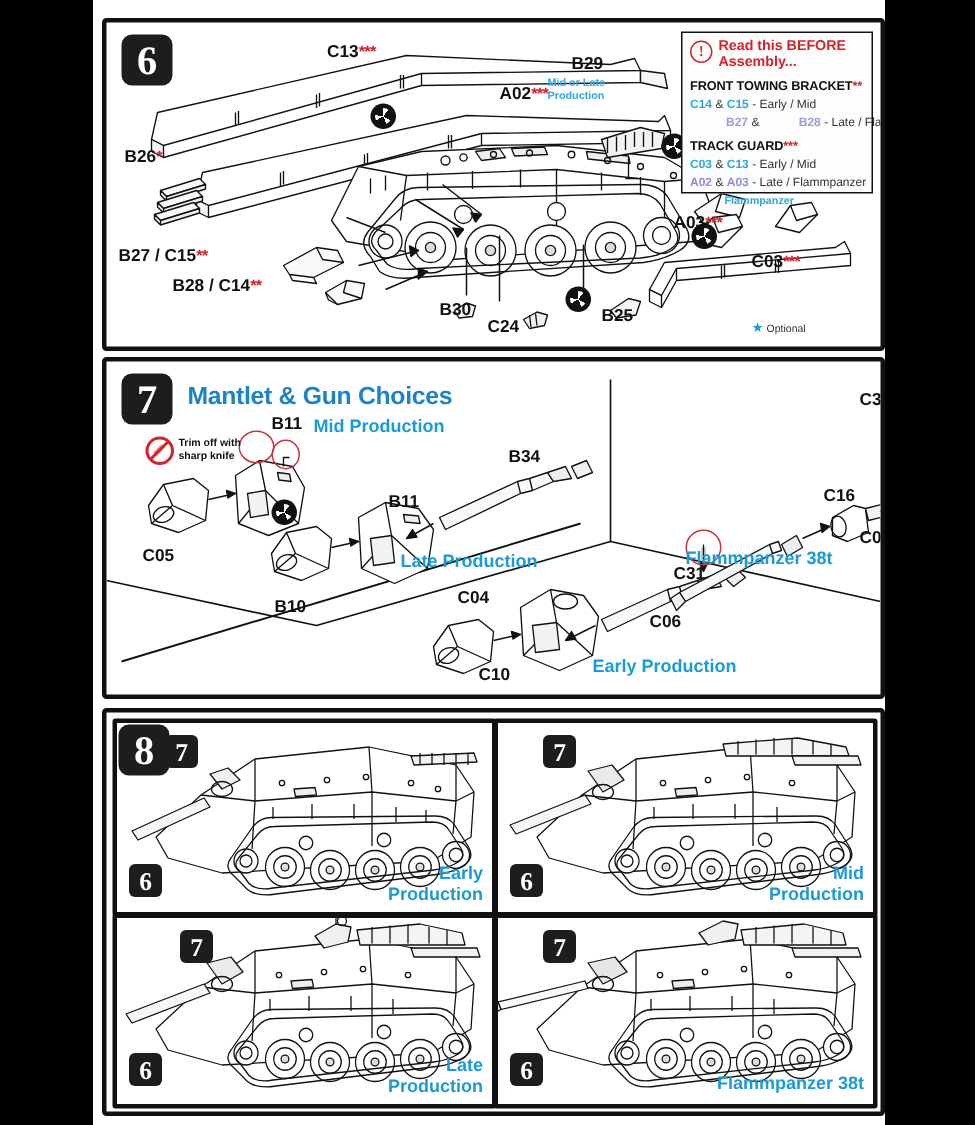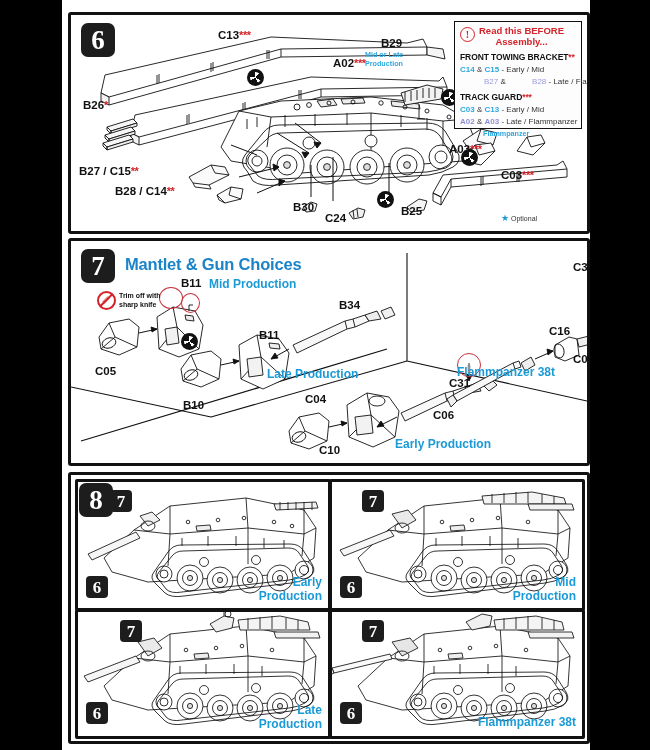--- a/index.html
+++ b/index.html
@@ -40,26 +40,26 @@
     position:absolute;border:1px solid #111;background:#fdfdfd;
     padding:4px 5px 5px 5px;box-sizing:border-box;
   }
   .legend-head{display:flex;align-items:flex-start;gap:4px;margin-bottom:4px;}
   .warnicon{
     width:13px;height:13px;border:1.6px solid #d4222a;border-radius:50%;
     color:#d4222a;font-weight:bold;font-size:10px;line-height:10px;
     display:flex;align-items:center;justify-content:center;flex:0 0 auto;margin-top:1px;
     font-family:"Liberation Serif", serif;
   }
-  .legend-head-txt{color:#d4222a;font-weight:bold;font-size:9.5px;line-height:1.15;text-align:center;}
+  .legend-head-txt{color:#d4222a;font-weight:bold;font-size:9.5px;line-height:1.15;}
   .lgroup{font-size:8.5px;font-weight:bold;color:#111;margin-top:3px;letter-spacing:-0.1px;}
   .lgroup .st{color:#d4222a;}
   .lrow{font-size:8px;color:#333;margin-top:3px;white-space:nowrap;}
   .lrow b.c{color:#2da8e0;font-weight:bold;}
-  .lrow b.b{color:#9b9be0;font-weight:normal;padding-left:24px;}
+  .lrow b.b{color:#9b9be0;font-weight:bold;padding-left:24px;}
   .lrow b.p{color:#8f8fd8;font-weight:bold;}
 
   
   .trimwrap{position:absolute;display:flex;align-items:center;gap:3px;}
   .noicon{
     width:15px;height:15px;border:2px solid #d4222a;border-radius:50%;
     position:relative;flex:0 0 auto;
   }
   .noicon:after{
     content:"";position:absolute;left:-1px;top:5.5px;width:17px;height:2px;

